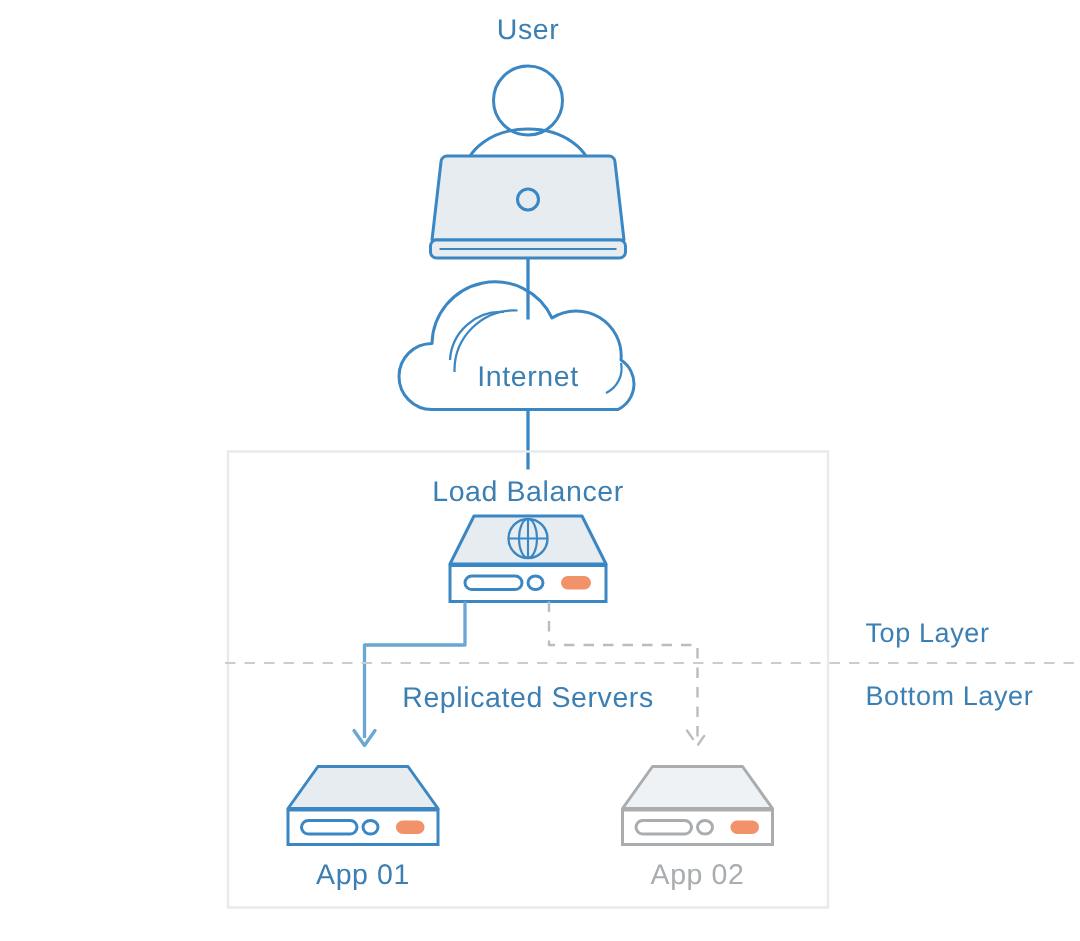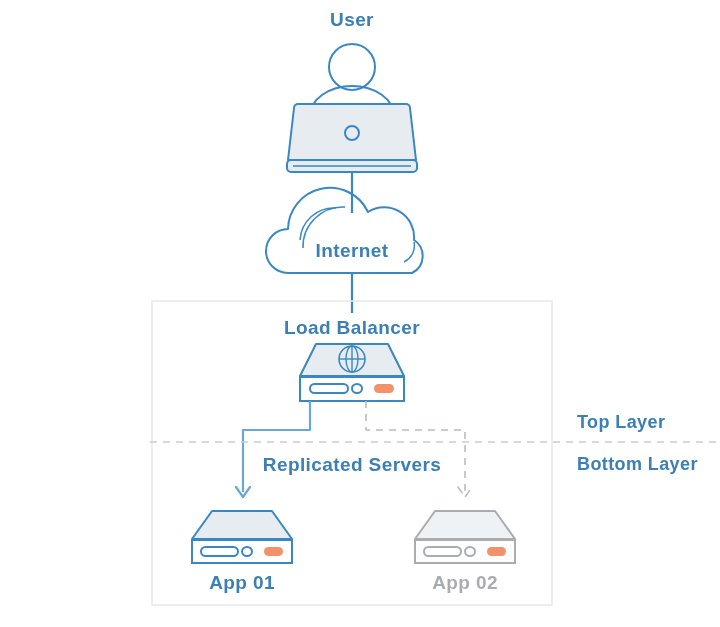--- a/index.html
+++ b/index.html
@@ -10,21 +10,20 @@
   body {
     width: 720px;
     height: 627px;
     font-family: "Liberation Sans", sans-serif;
     overflow: hidden;
   }
   #diagram-root {
     position: relative;
     width: 720px;
     height: 627px;
-    font-weight: bold;
   }
   svg#arch-svg {
     display: block;
     width: 720px;
     height: 627px;
   }
   text {
     font-family: "Liberation Sans", sans-serif;
     letter-spacing: 0.4px;
   }

